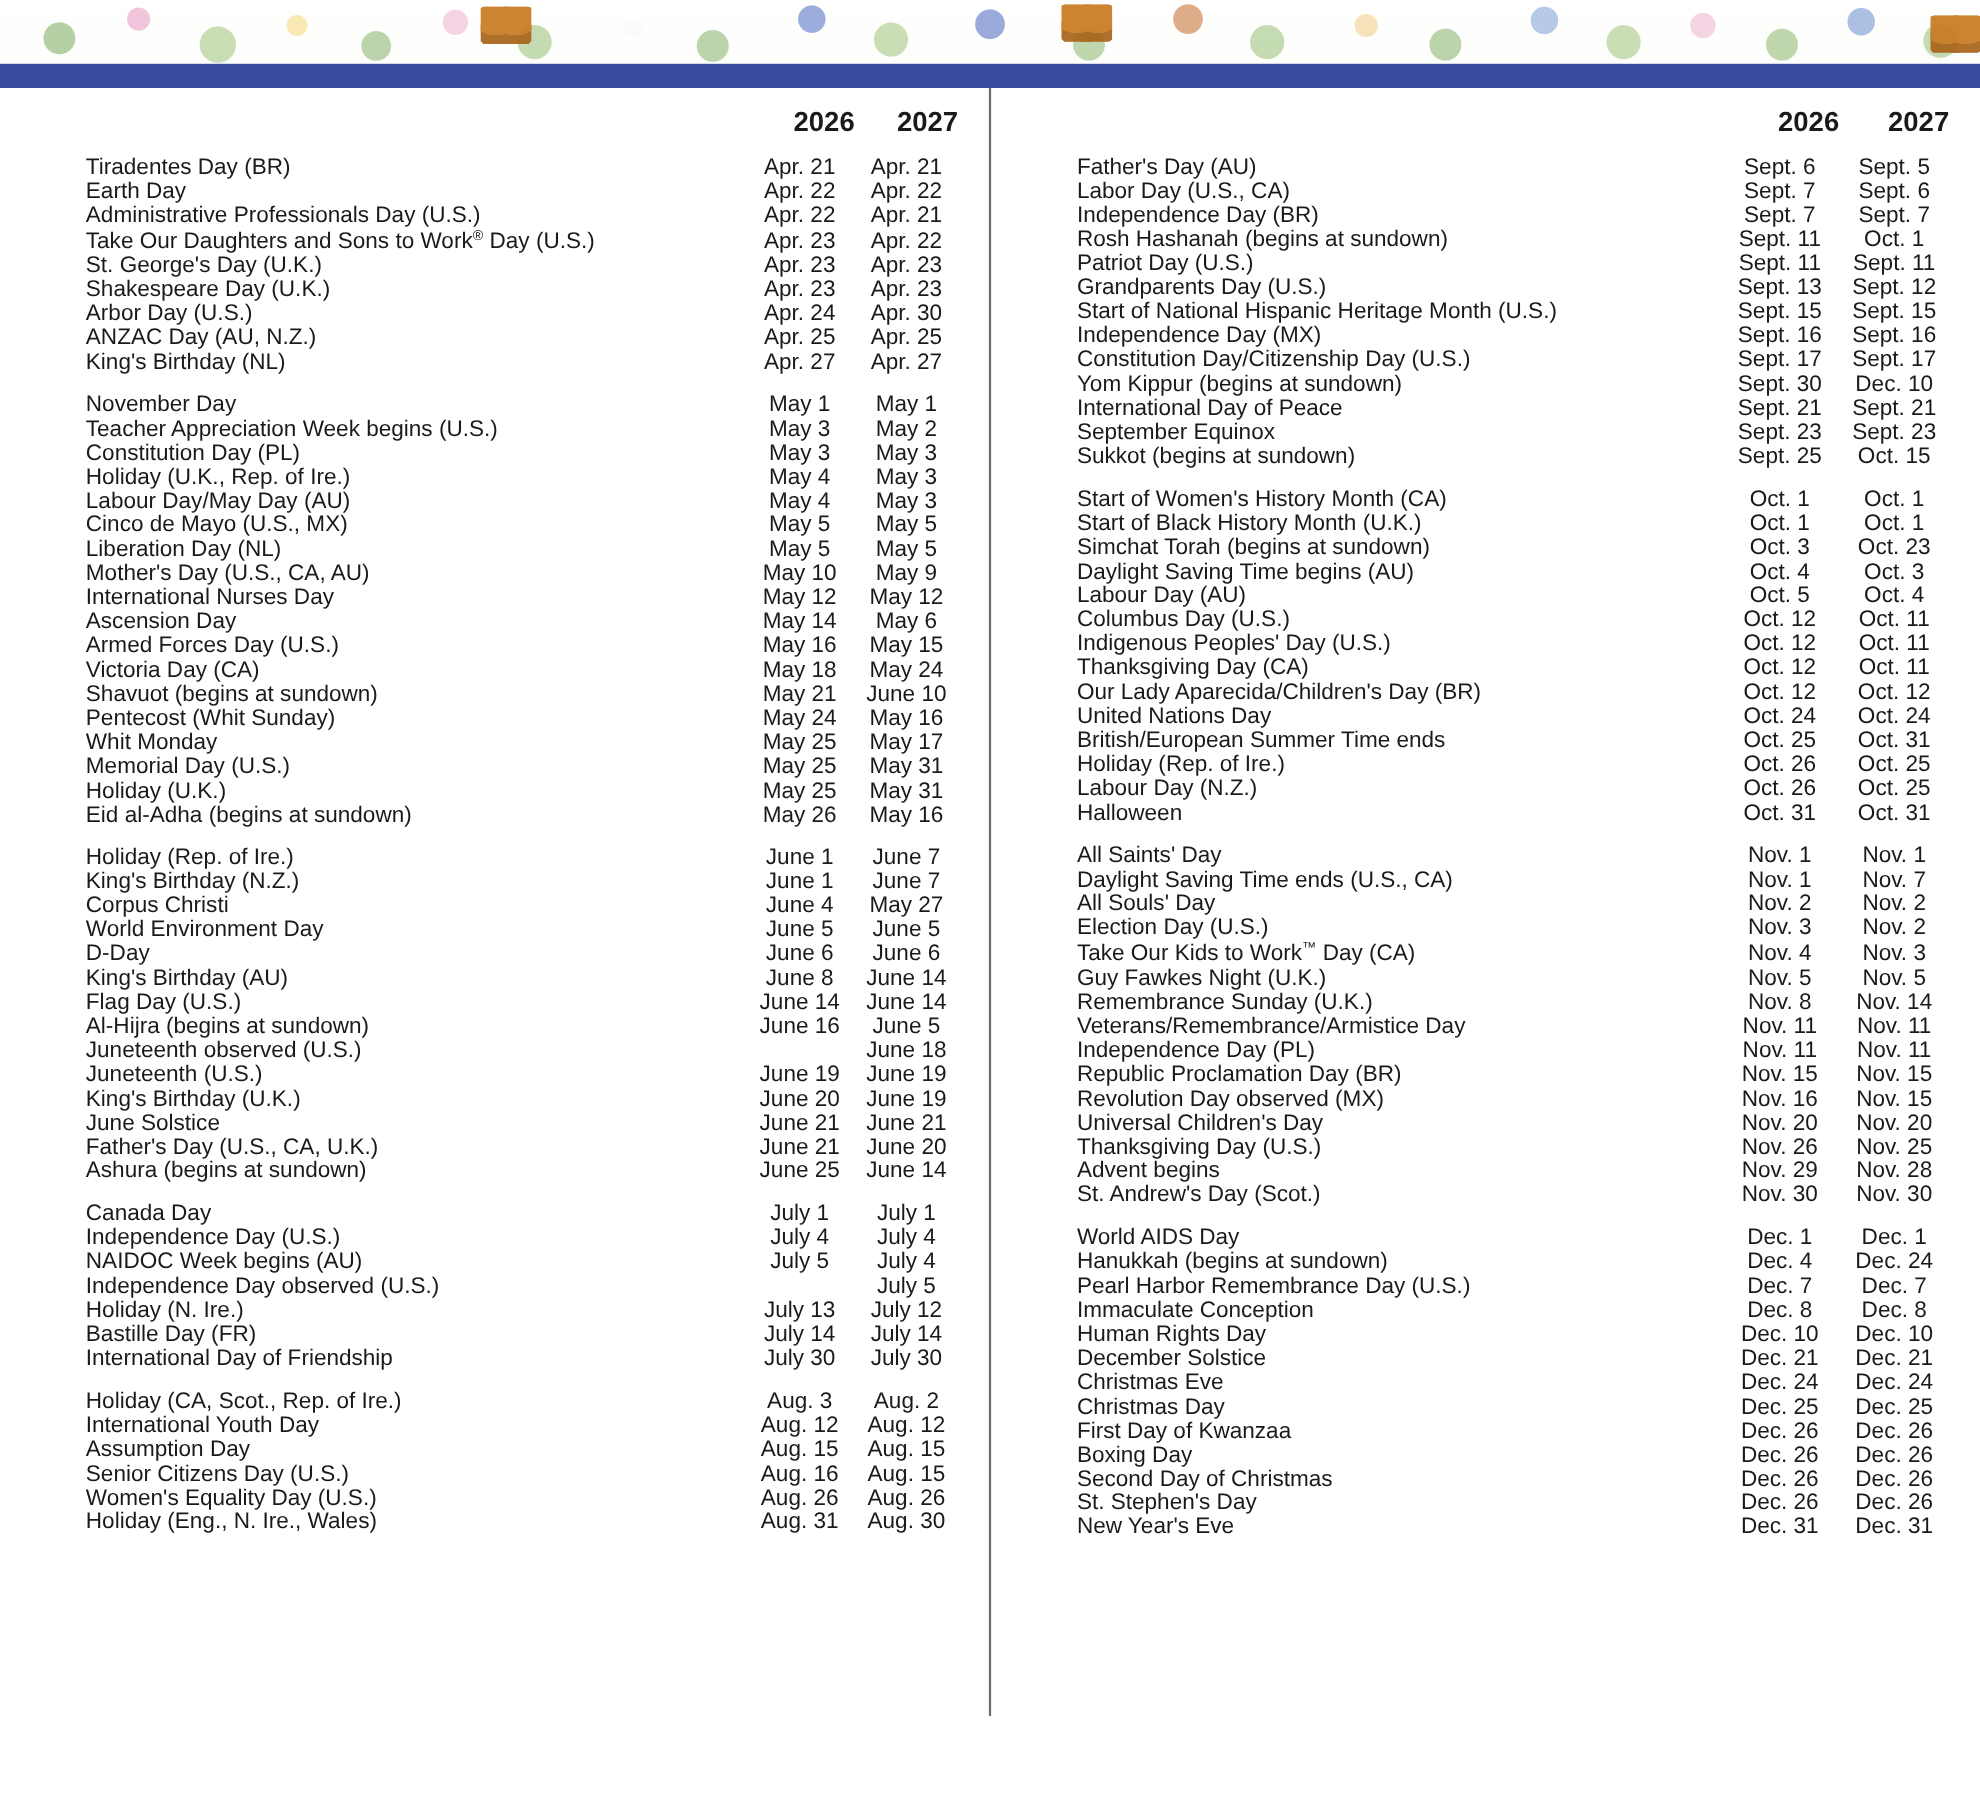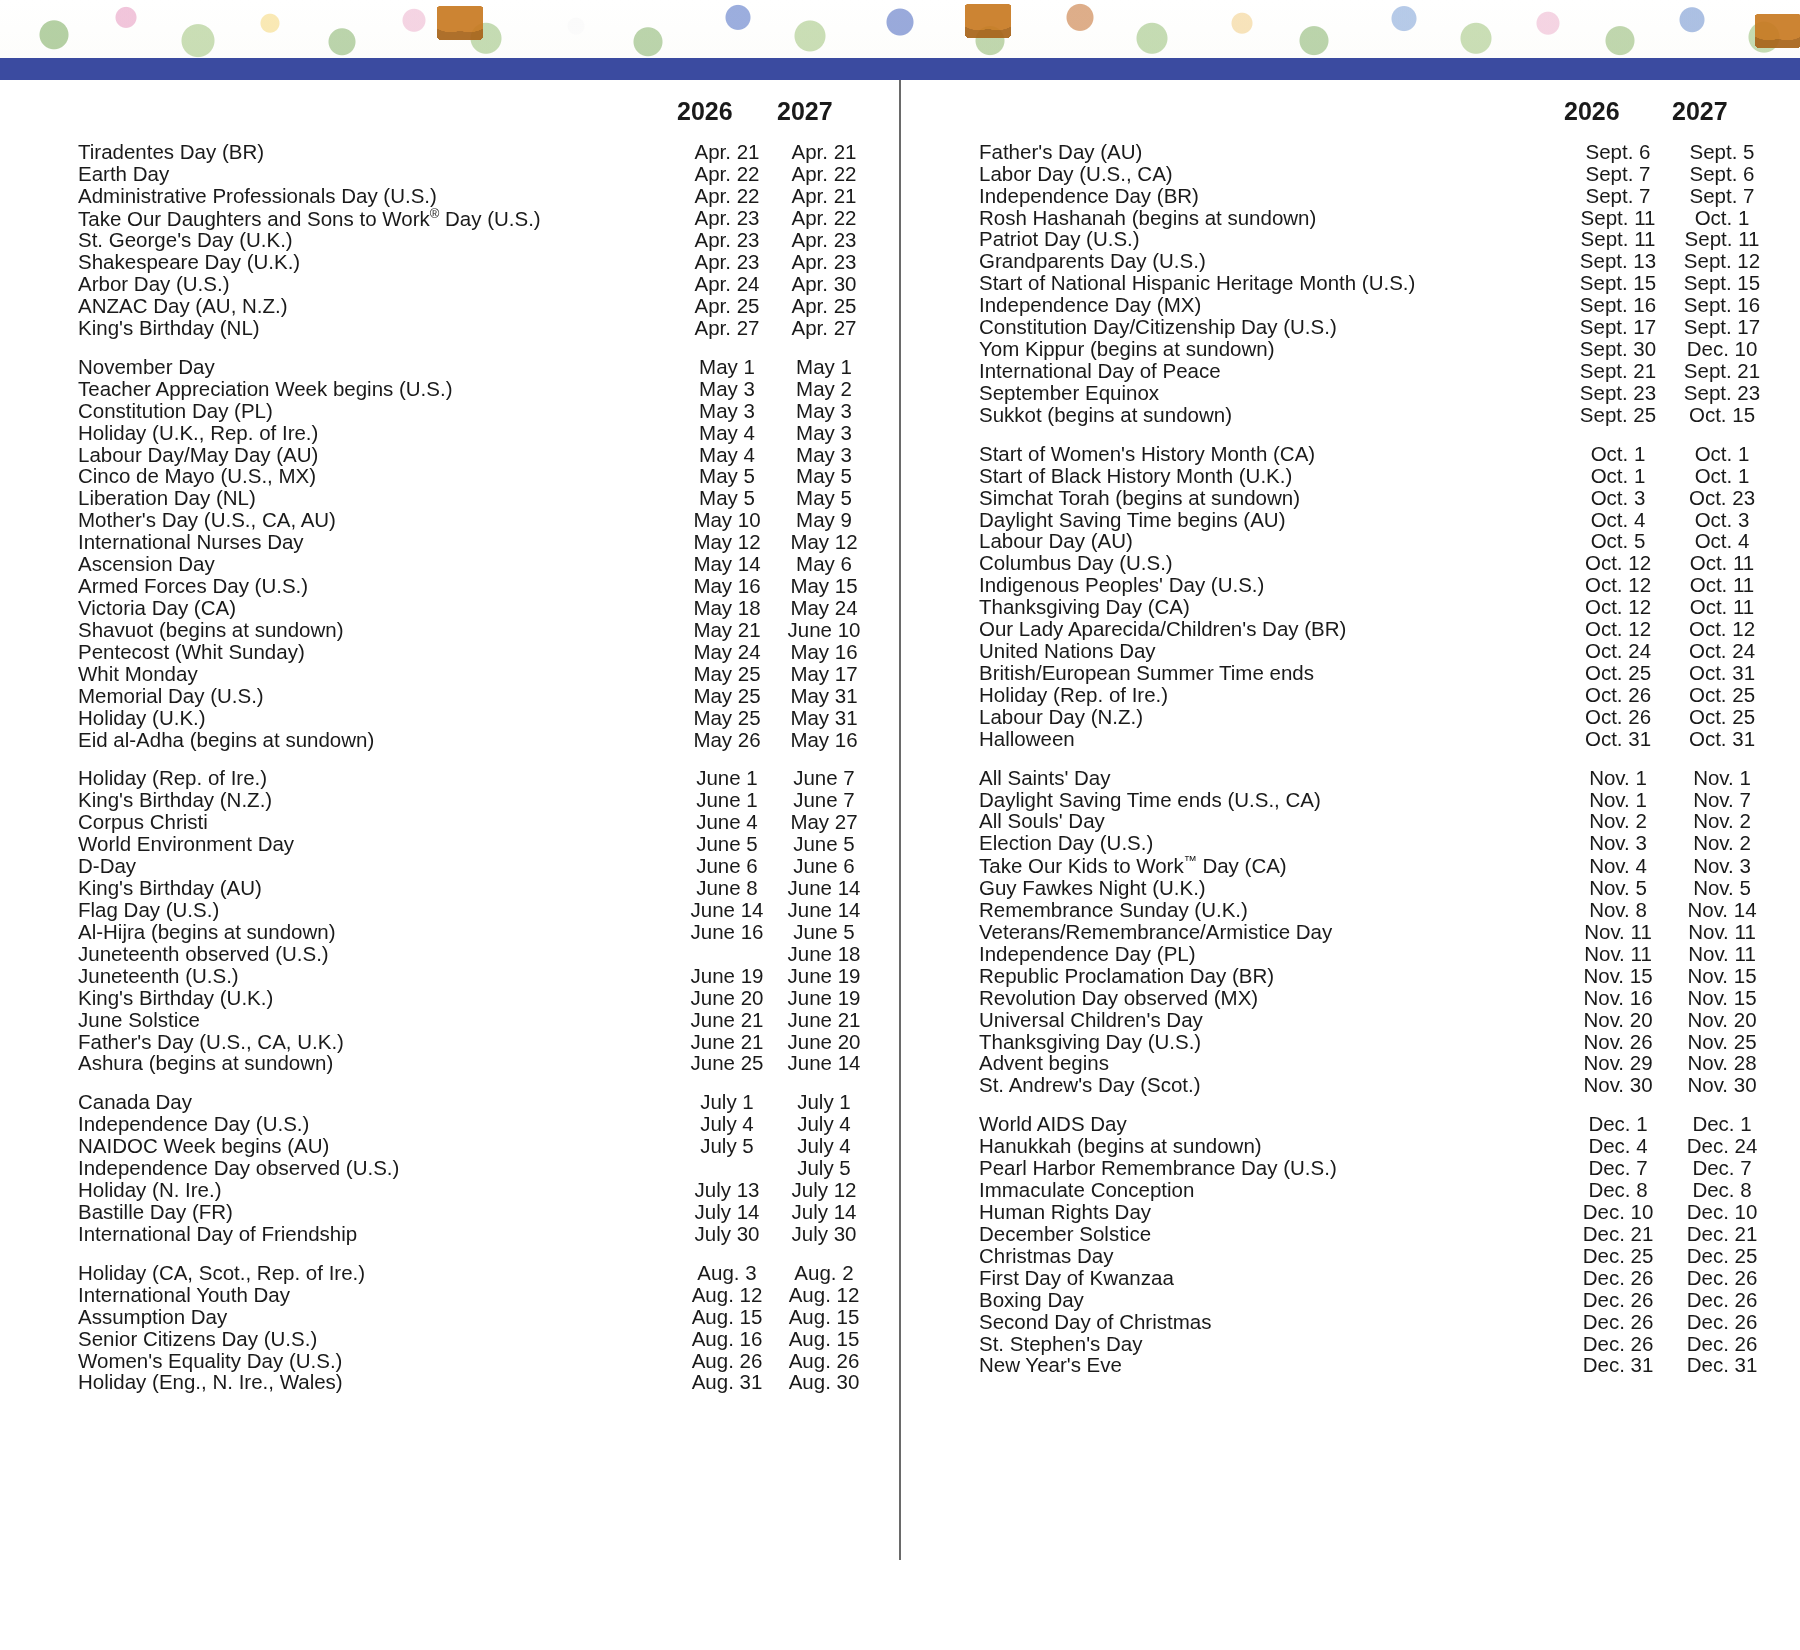--- a/index.html
+++ b/index.html
@@ -108,21 +108,21 @@
   td.y1, td.y2 { text-align: center; width: 104px; }
   .left td.y1 { width: 100px; }
   .left td.y2 { width: 94px; }
   .right td.y1 { width: 108px; }
   .right td.y2 { width: 100px; }
 
   tr.header th {
     font-size: 25px;
     font-weight: bold;
     padding: 0 0 16px 0;
-    text-align: left;
+    text-align: right;
   }
   tr.header th.name-h { text-align: left; }
 
   tr.gap td { height: 17px; }
 
   .sup { font-size: 13px; vertical-align: super; }
 </style>
 </head>
 <body>
 
@@ -679,20 +679,25 @@
             <td class="name">Human Rights Day</td>
             <td class="y1">Dec. 10</td>
             <td class="y2">Dec. 10</td>
           </tr>
           <tr>
             <td class="name">December Solstice</td>
             <td class="y1">Dec. 21</td>
             <td class="y2">Dec. 21</td>
           </tr>
           <tr>
+            <td class="name">Christmas Eve</td>
+            <td class="y1">Dec. 24</td>
+            <td class="y2">Dec. 24</td>
+          </tr>
+          <tr>
             <td class="name">Christmas Day</td>
             <td class="y1">Dec. 25</td>
             <td class="y2">Dec. 25</td>
           </tr>
           <tr>
             <td class="name">First Day of Kwanzaa</td>
             <td class="y1">Dec. 26</td>
             <td class="y2">Dec. 26</td>
           </tr>
           <tr>

